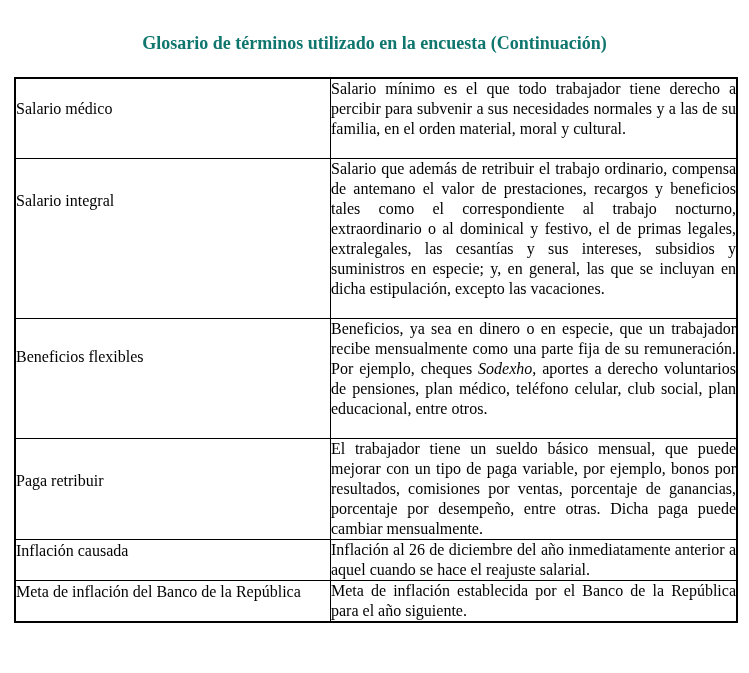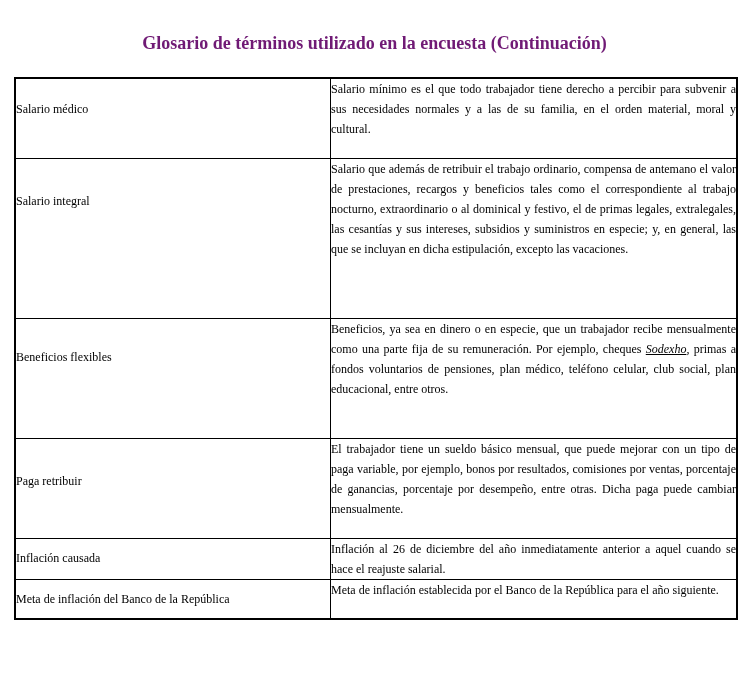--- a/index.html
+++ b/index.html
@@ -17,62 +17,62 @@
     overflow: hidden;
   }
   .doc-title {
     margin: 0;
     padding-top: 32px;
     padding-bottom: 0;
     text-align: center;
     font-size: 18px;
     line-height: 23px;
     font-weight: bold;
-    color: #701a75;
+    color: #0f766e;
   }
   table.glossary {
     border-collapse: collapse;
     table-layout: fixed;
     margin-left: 14px;
     margin-top: 22px;
     width: 719px;
     border: 2px solid #000000;
   }
   table.glossary td {
     border: 1.5px solid #000000;
     vertical-align: top;
-    font-size: 12px;
+    font-size: 16px;
     line-height: 20px;
     padding: 0;
     overflow: hidden;
   }
   td.term-cell {
     width: 314px;
     padding-left: 10px;
     padding-right: 6px;
   }
   td.def-cell {
     width: 405px;
     padding-left: 7px;
     padding-right: 6px;
     text-align: justify;
   }
   .term-text { display: block; }
   .off-20 { margin-top: 20px; }
   .off-48 { margin-top: 32px; }
   .off-28 { margin-top: 28px; }
-  .off-2  { margin-top: 9px; font-family: Liberation Serif, serif; }
+  .off-2  { margin-top: 1px; font-family: Liberation Serif, serif; }
   tr.r1 { height: 80px; }
   tr.r2 { height: 160px; }
   tr.r3 { height: 120px; }
   tr.r4 { height: 100px; }
   tr.r5 { height: 40px; }
   tr.r6 { height: 40px; }
   tr.r7 { height: 21px; }
-  .italic { font-style: italic; text-decoration: underline; }
+  .italic { font-style: italic; }
 </style>
 </head>
 <body>
 
 <div class="page">
 
   <h1 class="doc-title">Glosario de términos utilizado en la encuesta (Continuación)</h1>
 
   <table class="glossary">
     <tbody>
@@ -92,21 +92,21 @@
         <td class="def-cell">
           <span>Salario que además de retribuir el trabajo ordinario, compensa de antemano el valor de prestaciones, recargos y beneficios tales como el correspondiente al trabajo nocturno, extraordinario o al dominical y festivo, el de primas legales, extralegales, las cesantías y sus intereses, subsidios y suministros en especie; y, en general, las que se incluyan en dicha estipulación, excepto las vacaciones.</span>
         </td>
       </tr>
 
       <tr class="r3">
         <td class="term-cell">
           <span class="term-text off-28">Beneficios flexibles</span>
         </td>
         <td class="def-cell">
-          <span>Beneficios, ya sea en dinero o en especie, que un trabajador recibe mensualmente como una parte fija de su remuneración. Por ejemplo, cheques </span><span class="italic">Sodexho</span><span>, primas a fondos voluntarios de pensiones, plan médico, teléfono celular, club social, plan educacional, entre otros.</span>
+          <span>Beneficios, ya sea en dinero o en especie, que un trabajador recibe mensualmente como una parte fija de su remuneración. Por ejemplo, cheques </span><span class="italic">Sodexho</span><span>, aportes a derecho voluntarios de pensiones, plan médico, teléfono celular, club social, plan educacional, entre otros.</span>
         </td>
       </tr>
 
       <tr class="r4">
         <td class="term-cell">
           <span class="term-text off-48">Paga retribuir</span>
         </td>
         <td class="def-cell">
           <span>El trabajador tiene un sueldo básico mensual, que puede mejorar con un tipo de paga variable, por ejemplo, bonos por resultados, comisiones por ventas, porcentaje de ganancias, porcentaje por desempeño, entre otras. Dicha paga puede cambiar mensualmente.</span>
         </td>

